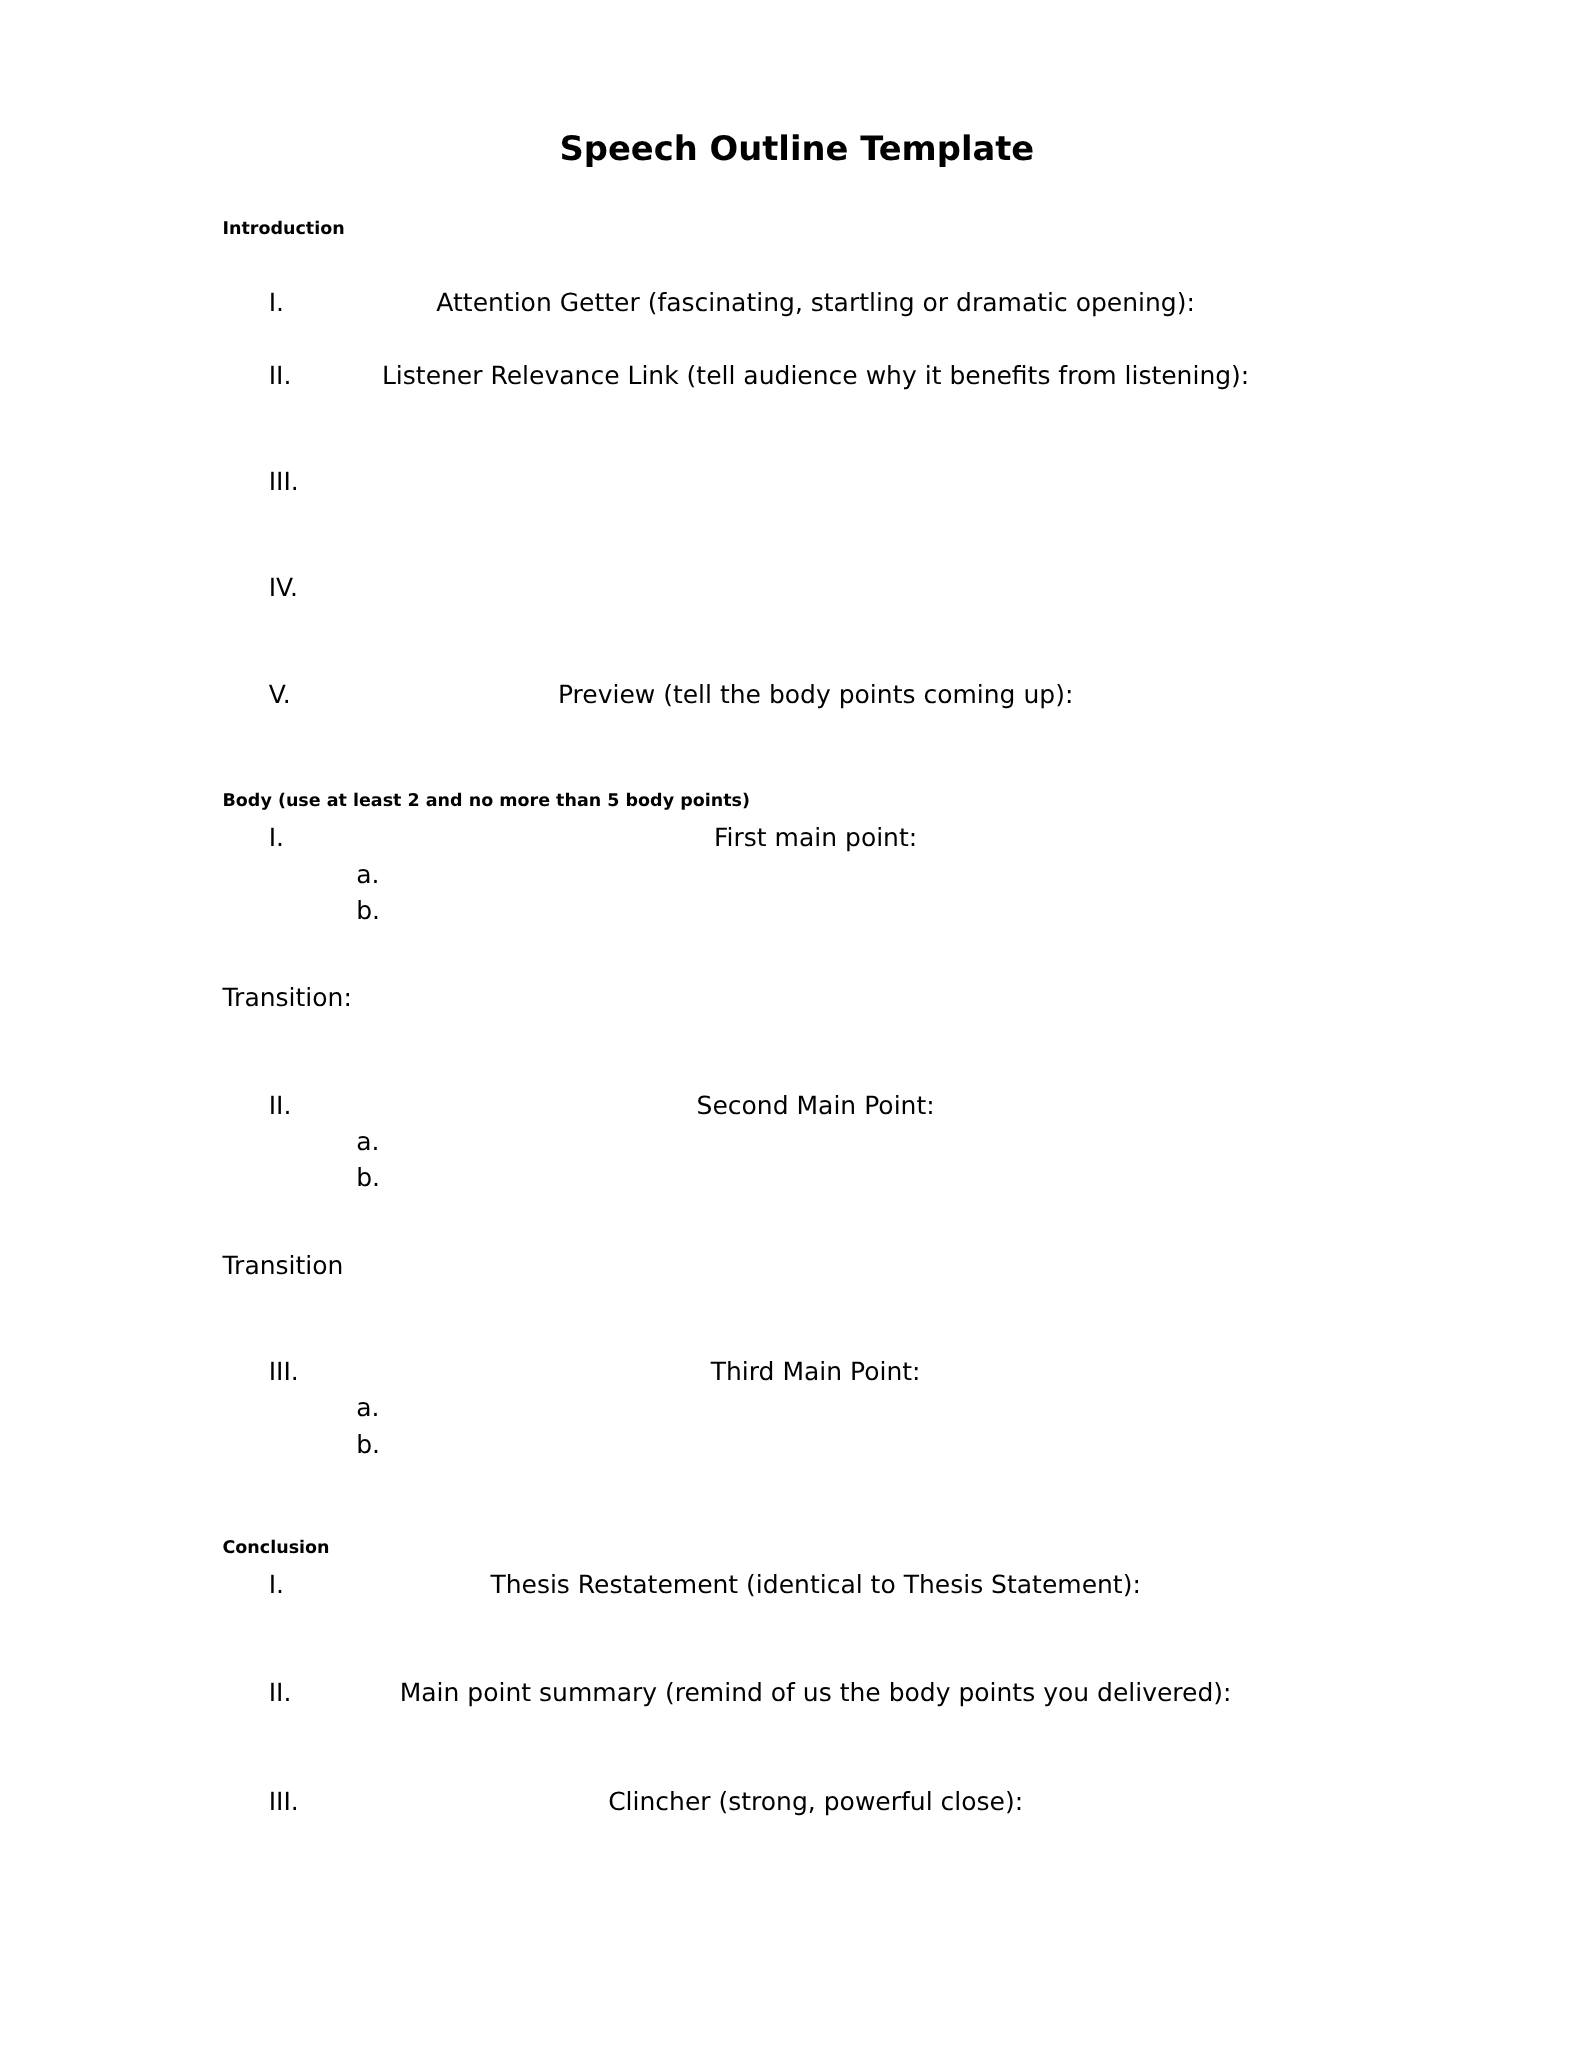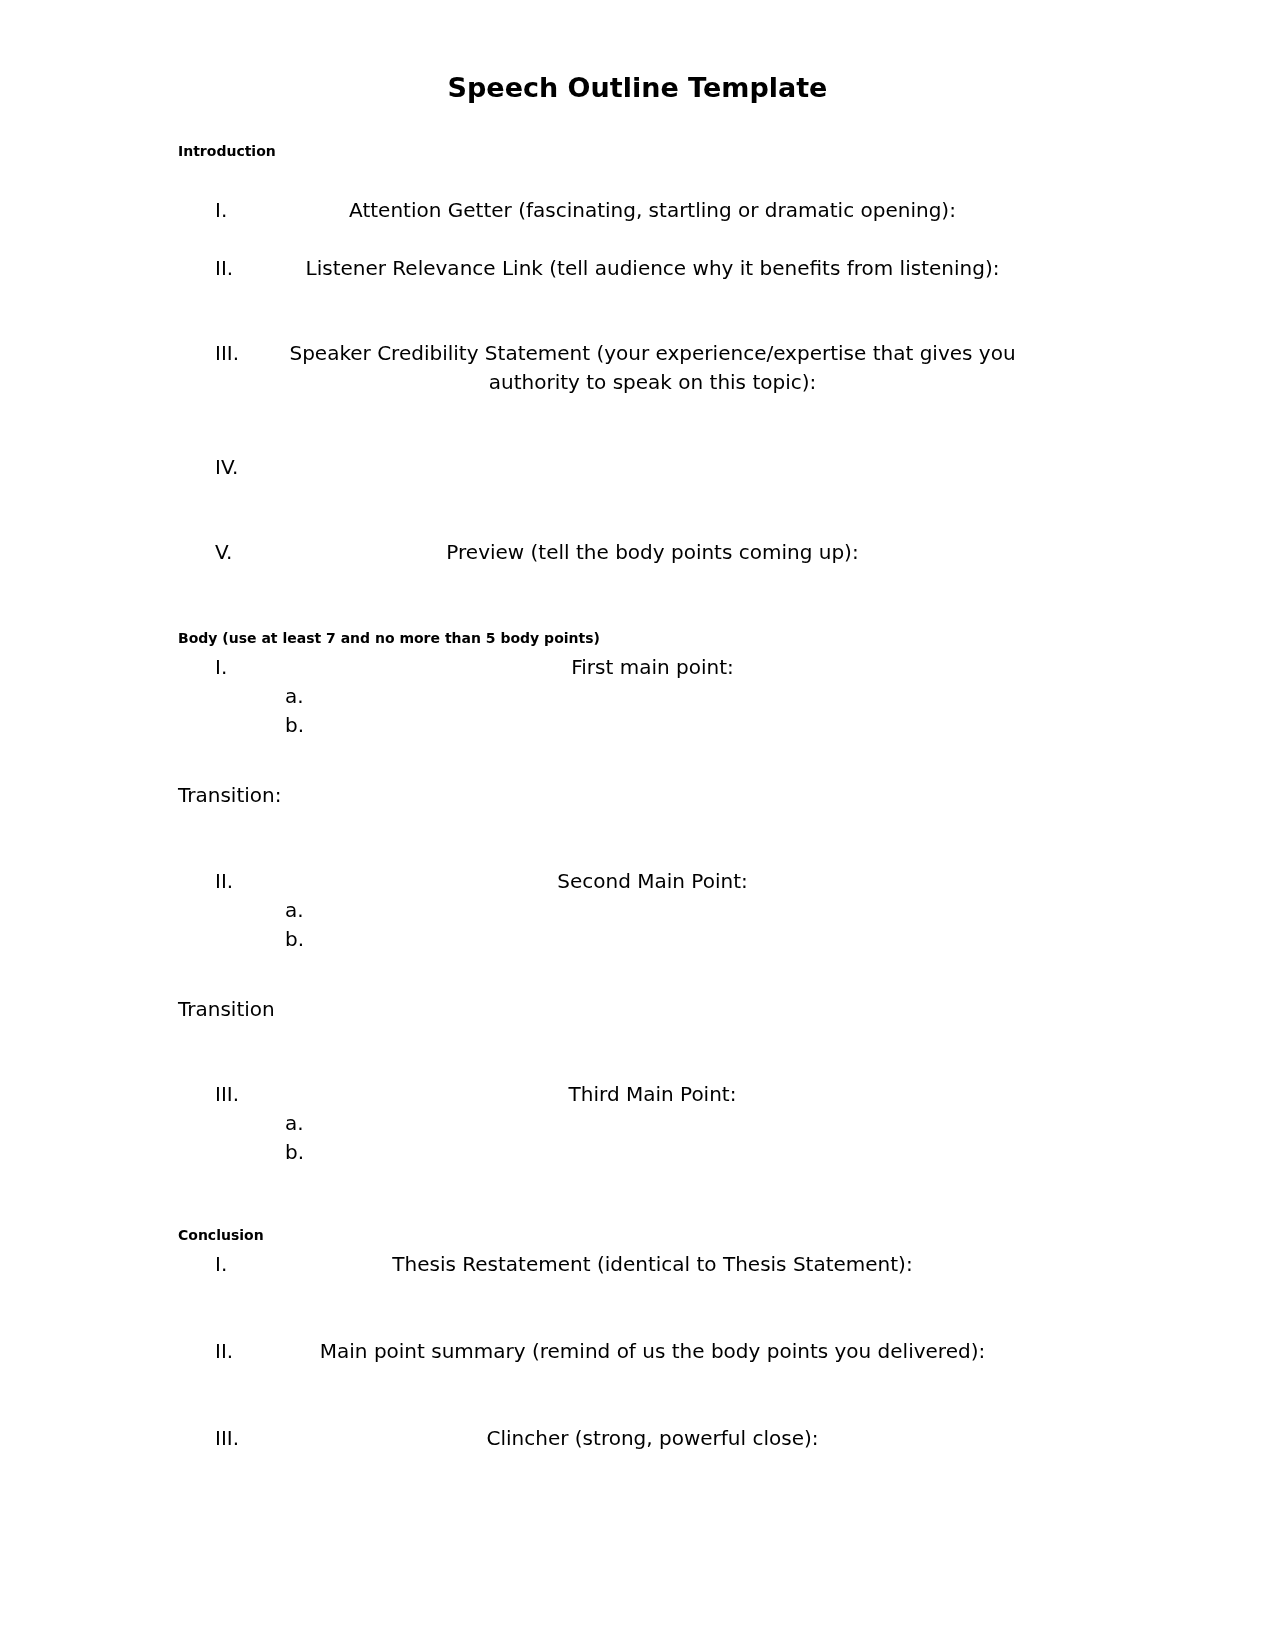--- a/index.html
+++ b/index.html
@@ -5,21 +5,21 @@
   * { margin: 0; padding: 0; box-sizing: border-box; }
   html, body { background: #ffffff; }
   .page {
     width: 1275px;
     height: 1650px;
     background: #ffffff;
     color: #000000;
     font-family: "DejaVu Sans", "Liberation Sans", sans-serif;
     font-size: 20px;
     line-height: 29px;
-    padding-top: 72px;
+    padding-top: 104px;
     overflow: hidden;
   }
   .doc-title {
     text-align: center;
     font-weight: bold;
     font-size: 27px;
     line-height: 32px;
   }
   .heading {
     font-weight: bold;
@@ -69,33 +69,32 @@
     <span class="item-text">Attention Getter (fascinating, startling or dramatic opening):</span>
   </div>
 
   <div class="item mt-sm">
     <span class="numeral">II.</span>
     <span class="item-text">Listener Relevance Link (tell audience why it benefits from listening):</span>
   </div>
 
   <div class="item mt-lg">
     <span class="numeral">III.</span>
-    <span class="item-text">Speaker Credibility Statement (your experience/expertise that gives you authority to speak on this topic):</span>
   </div>
 
   <div class="item mt-lg">
     <span class="numeral">IV.</span>
   </div>
 
   <div class="item mt-lg">
     <span class="numeral">V.</span>
     <span class="item-text">Preview (tell the body points coming up):</span>
   </div>
 
-  <div class="heading mt-lg">Body (use at least 7 and no more than 5 body points)</div>
+  <div class="heading mt-lg">Body (use at least 2 and no more than 5 body points)</div>
 
   <div class="item">
     <span class="numeral">I.</span>
     <span class="item-text">First main point:</span>
   </div>
   <div class="sub">a.</div>
   <div class="sub">b.</div>
 
   <div class="transition mt-trans">Transition:</div>
 

